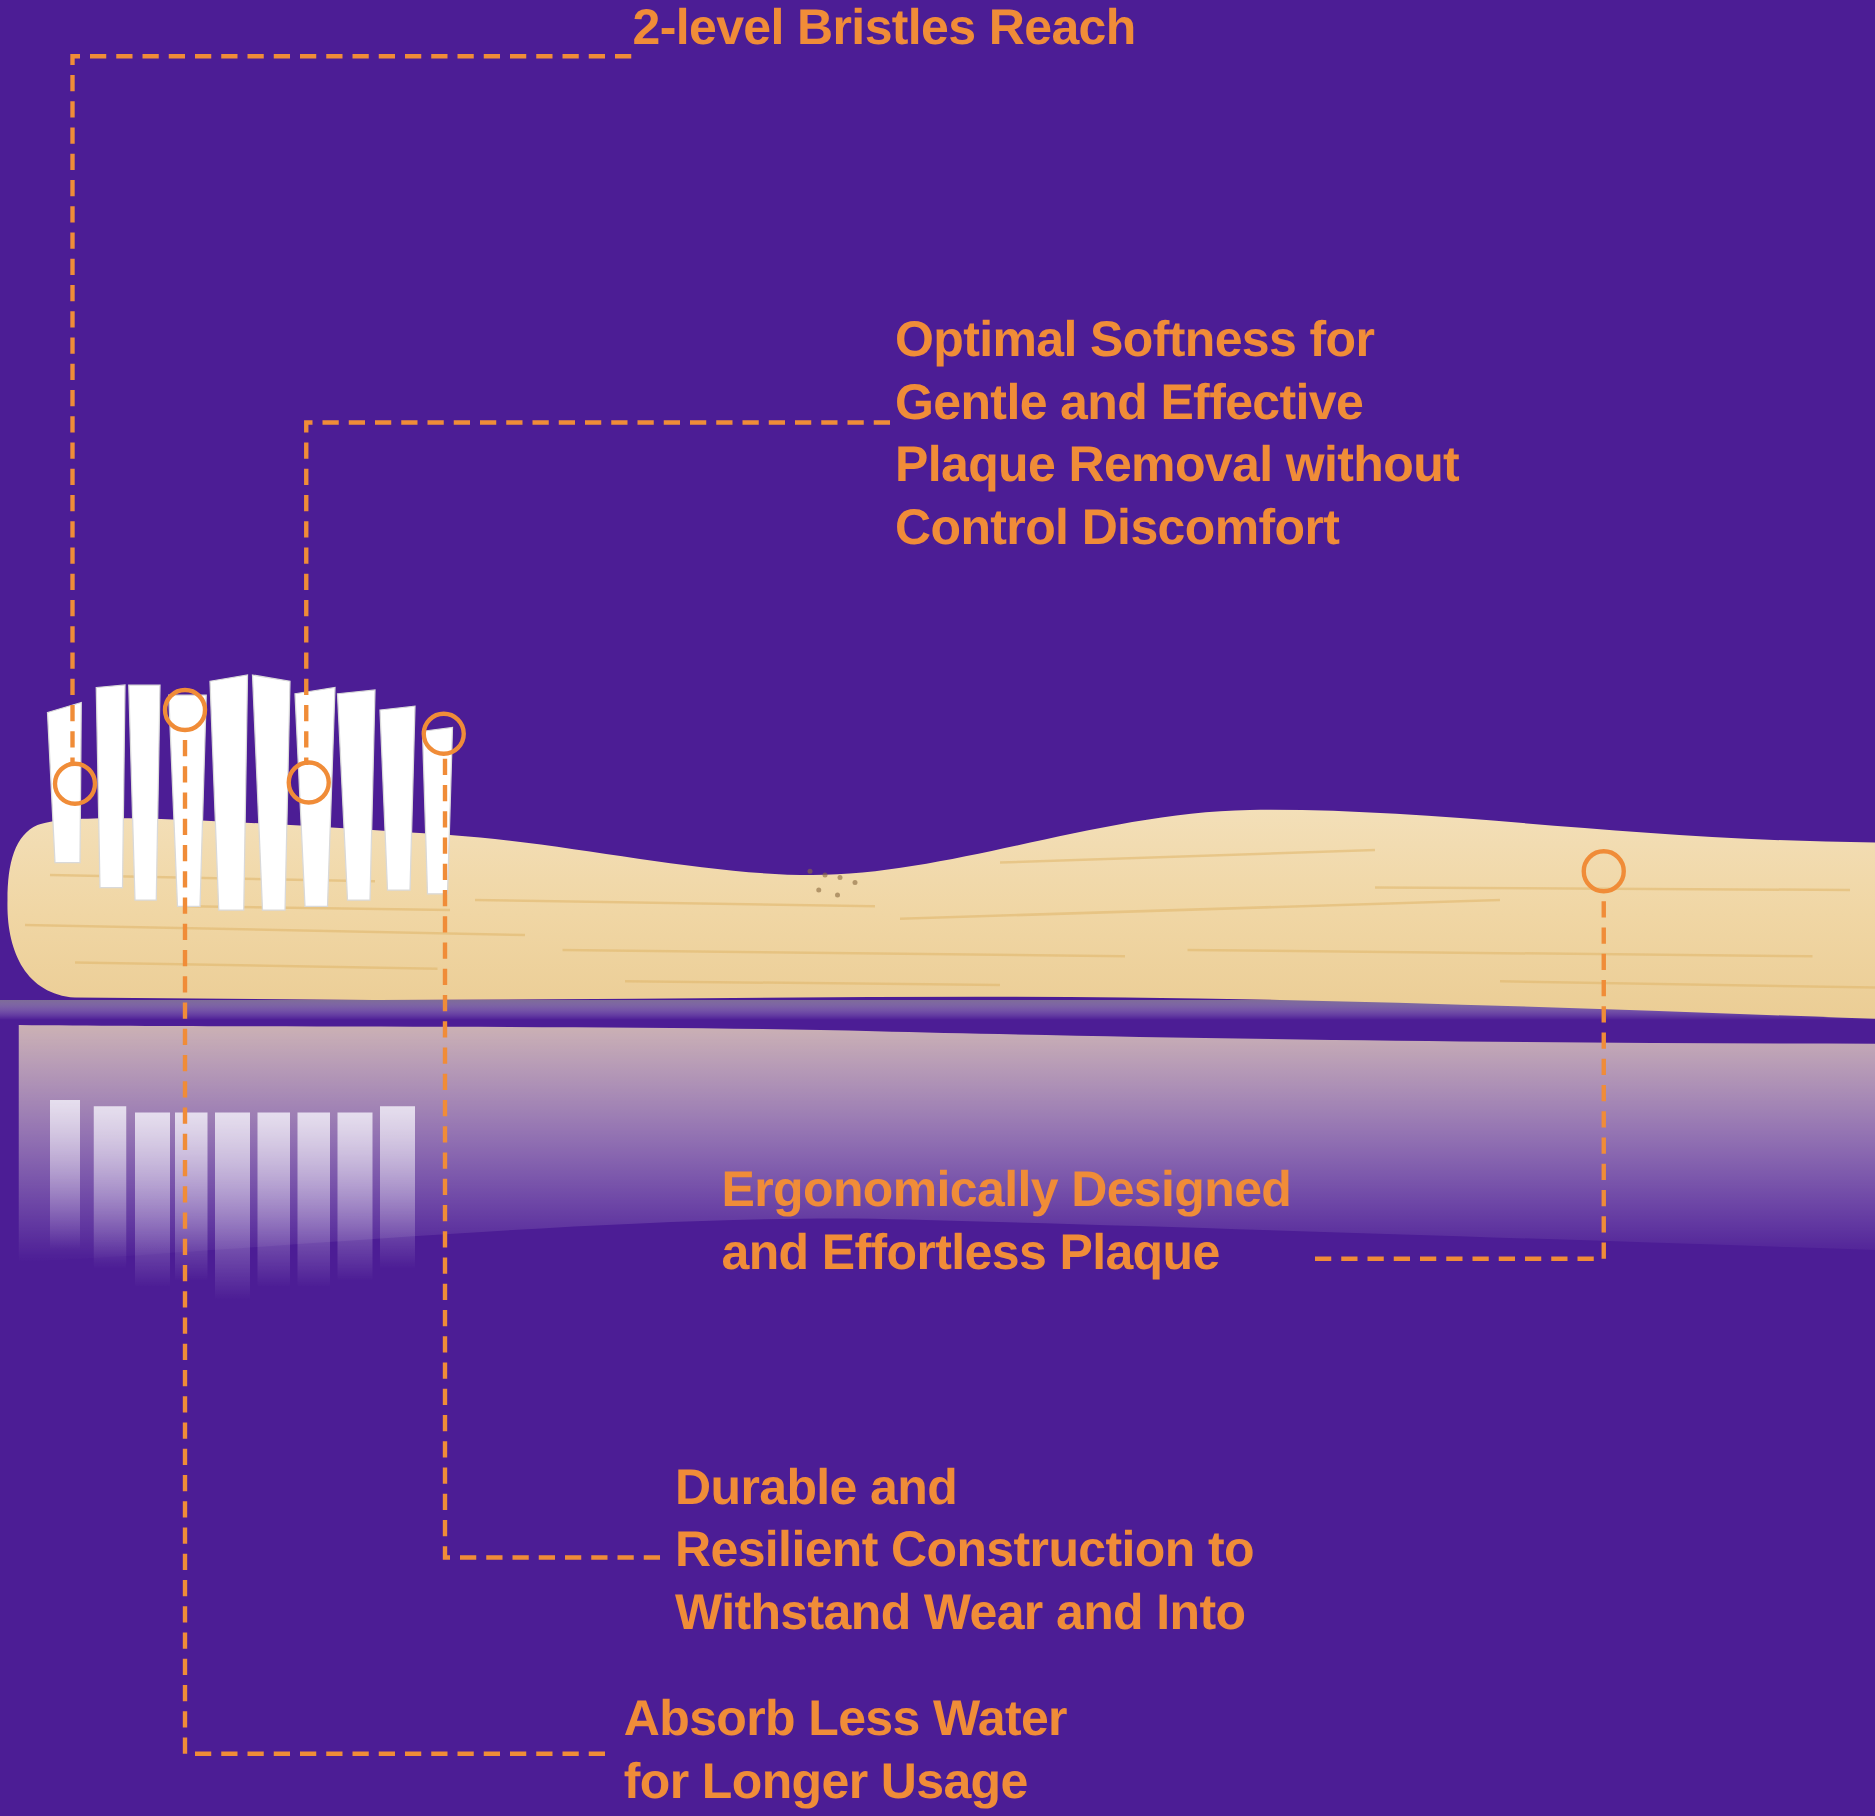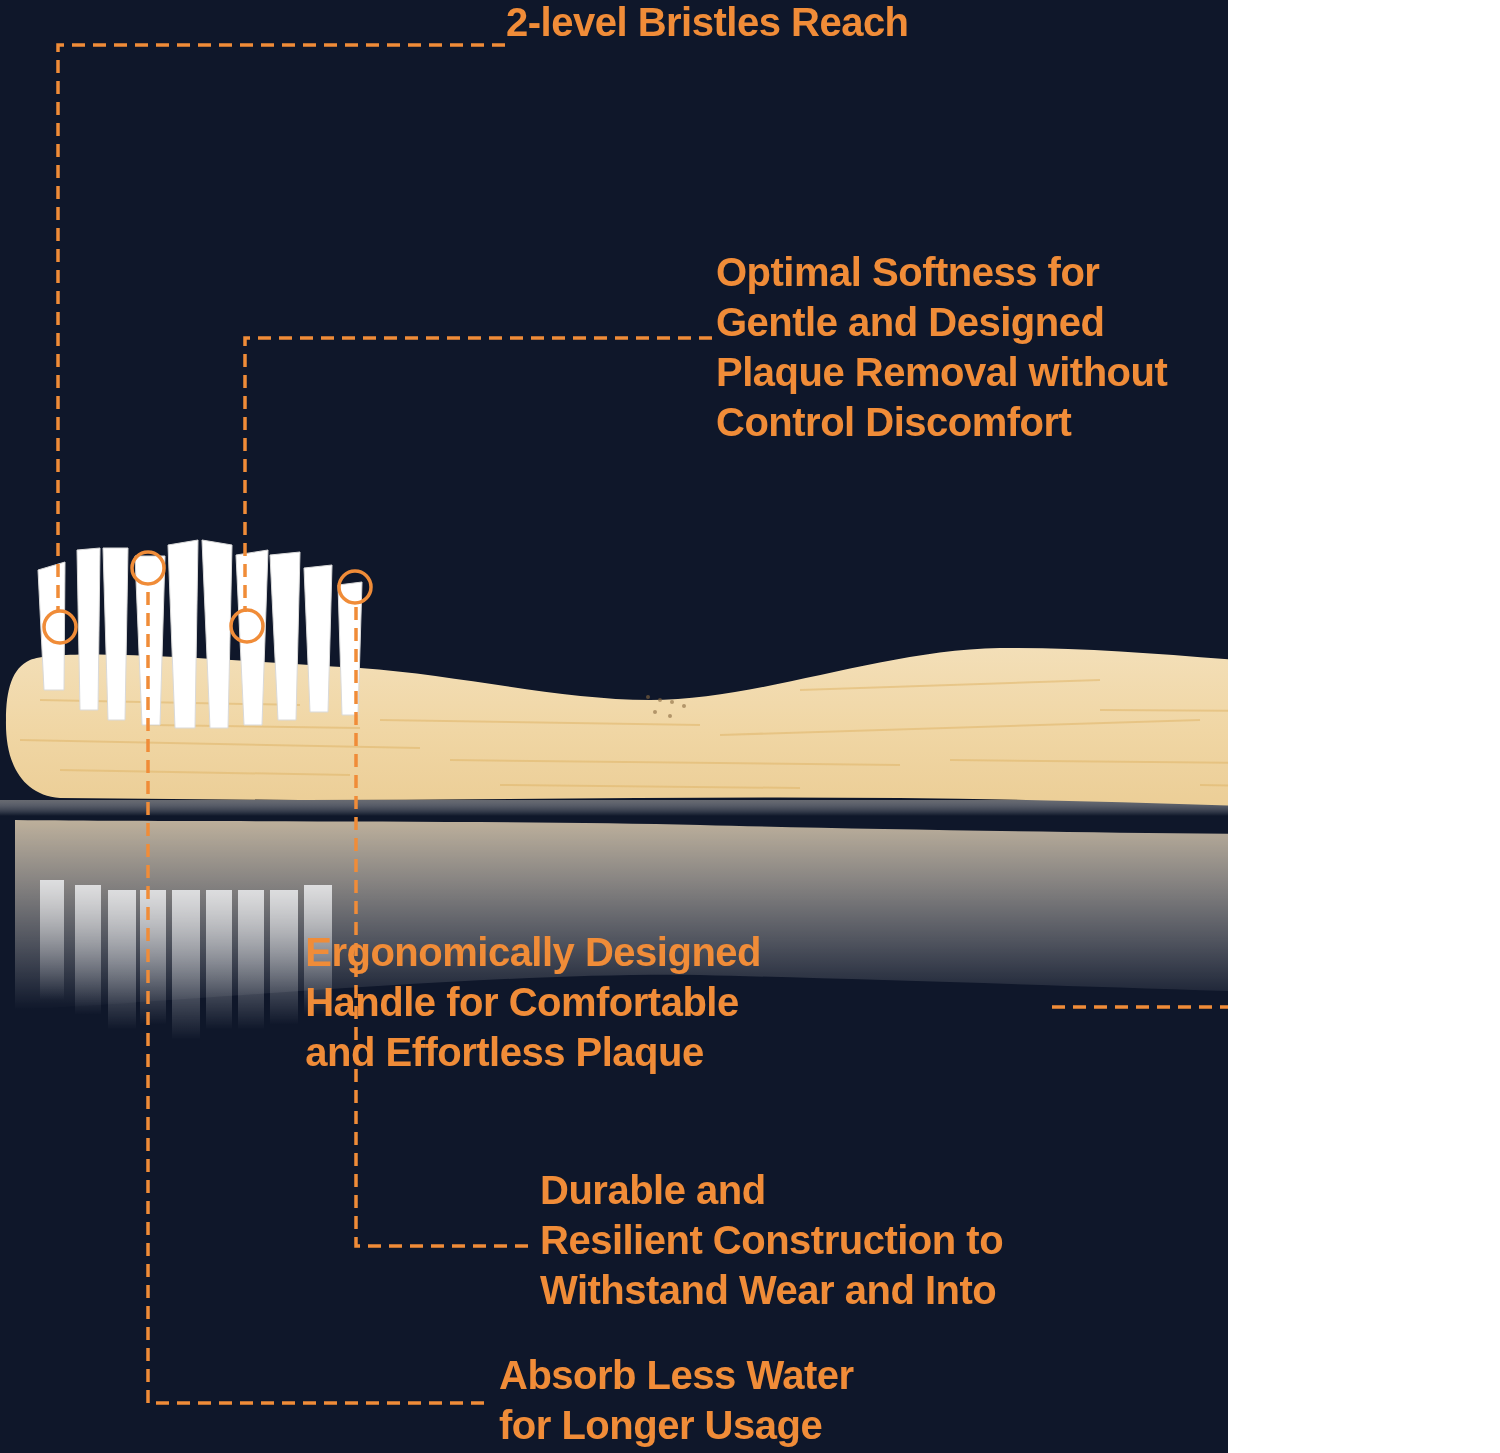--- a/index.html
+++ b/index.html
@@ -1,16 +1,16 @@
 <!DOCTYPE html>
 <html><head>
 <meta charset="utf-8">
 <style>
   html,body{margin:0;padding:0;background:#fff;}
-  #stage{position:relative;width:1228px;height:1453px;overflow:hidden;background:#0f172a;font-family:"Liberation Sans",sans-serif;}
+  #stage{position:relative;width:1500px;height:1453px;overflow:hidden;background:#4c1d95;font-family:"Liberation Sans",sans-serif;}
   .label{position:absolute;color:#f08c38;font-weight:bold;font-size:40px;line-height:50px;white-space:nowrap;letter-spacing:-0.5px;}
   .label div{display:block;}
   .right{text-align:left;}
   svg{position:absolute;left:0;top:0;}
 </style>
 </head>
 <body>
 
 <div id="stage">
 
@@ -104,28 +104,27 @@
       <circle cx="1283" cy="697" r="16"></circle>
     </g>
   </svg>
 
   <div class="label" style="left:506px;top:-3px;">
     <div>2-level Bristles Reach</div>
   </div>
 
   <div class="label" style="left:716px;top:247px;">
     <div>Optimal Softness for</div>
-    <div>Gentle and Designed</div>
+    <div>Gentle and Effective</div>
     <div>Plaque Removal without</div>
     <div>Control Discomfort</div>
   </div>
 
   <div class="label right" style="right:467px;top:927px;">
     <div>Ergonomically Designed</div>
-    <div>Handle for Comfortable</div>
     <div>and Effortless Plaque</div>
   </div>
 
   <div class="label" style="left:540px;top:1165px;">
     <div>Durable and</div>
     <div>Resilient Construction to</div>
     <div>Withstand Wear and Into</div>
   </div>
 
   <div class="label" style="left:499px;top:1350px;">

